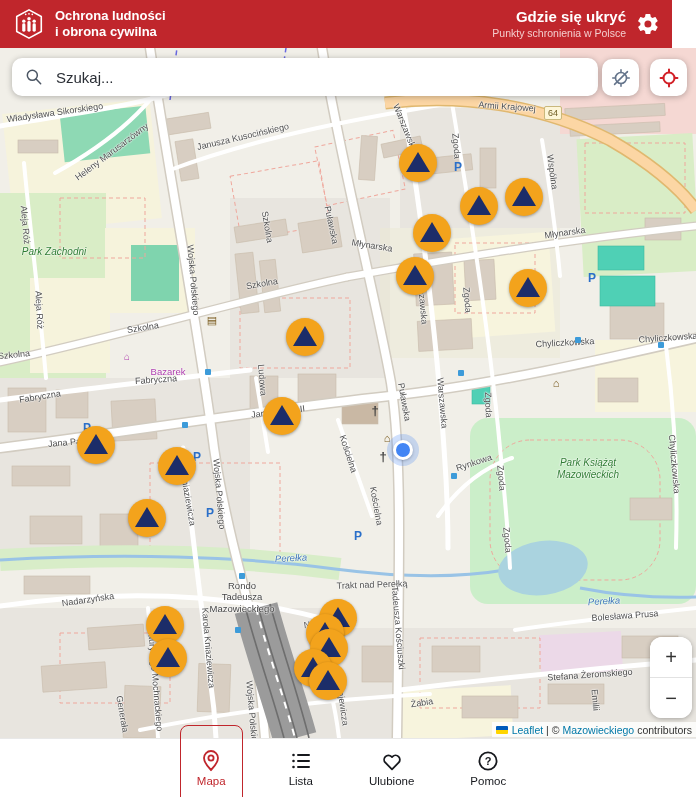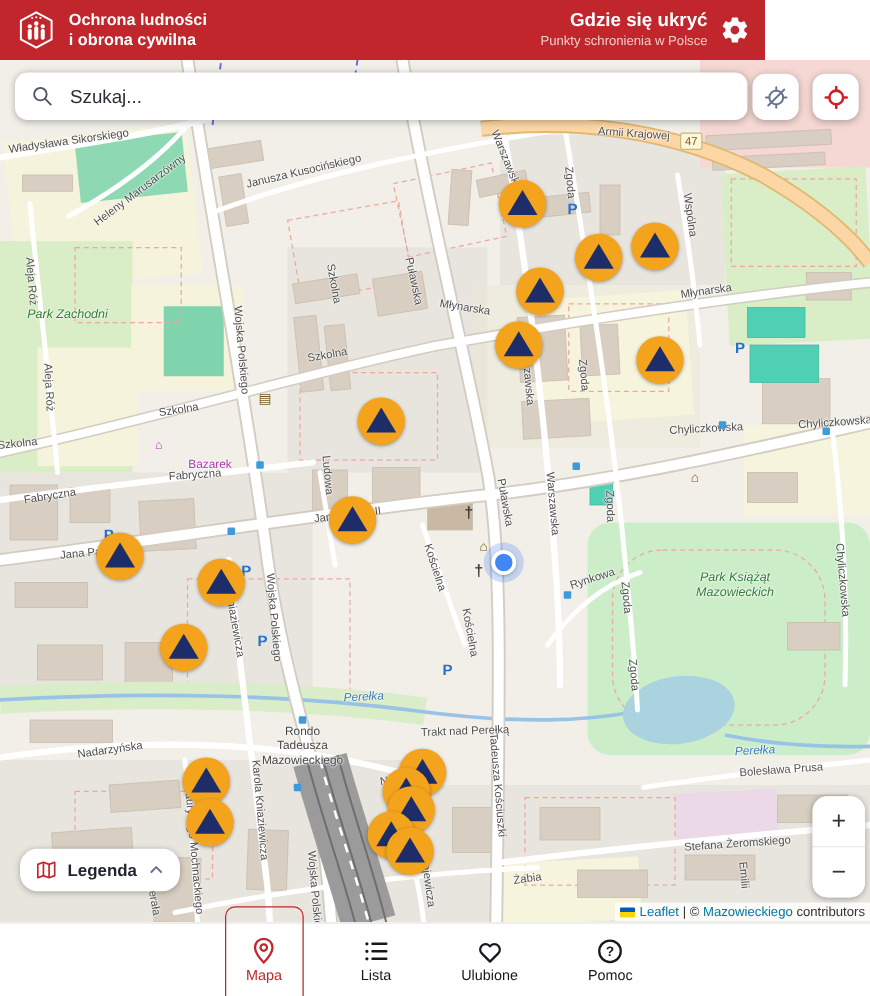--- a/index.html
+++ b/index.html
@@ -1,19 +1,19 @@
 <!DOCTYPE html>
 <html lang="pl" style="--brand_red: #c0262c; --marker_orange: #f3a31c; --marker_navy: #1c2d69; --locate_red: #d21f26; --muted_slate: #64748b; --link_blue: #0078a8;"><head>
 <meta charset="utf-8">
 <style>
   html,body{margin:0;padding:0;background:#fff;font-family:"Liberation Sans",sans-serif;}
   .app{position:relative;width:696px;height:797px;overflow:hidden;background:#fff;}
 
   
-  header{position:absolute;top:0;left:0;width:612px;height:48px;background:var(--brand_red);
+  header{position:absolute;top:0;left:0;width:672px;height:48px;background:var(--brand_red);
     display:flex;align-items:center;justify-content:space-between;padding:0 12px;box-sizing:border-box;z-index:2000;}
   .brand{display:flex;align-items:center;gap:9px;}
   .brand-title{color:#fff;font-weight:bold;font-size:13px;line-height:1.2;}
   .header-right{display:flex;align-items:center;gap:10px;}
   .header-right .txt{text-align:right;color:#fff;}
   .page-title{font-weight:bold;font-size:15px;line-height:1.1;}
   .page-subtitle{font-size:10.5px;color:#f3cdcd;margin-top:1px;}
 
   
   .map-wrap{position:absolute;top:48px;left:0;width:696px;height:690px;overflow:hidden;background:#f1efe8;cursor:grab;}
@@ -333,21 +333,21 @@
         <div class="poi shop" style="left: 127px; top: 309px;">⌂</div>
         <div class="poi signal" style="left: 208px; top: 324px;"></div>
         <div class="poi signal" style="left: 185px; top: 377px;"></div>
         <div class="poi signal" style="left: 454px; top: 428px;"></div>
         <div class="poi signal" style="left: 578px; top: 292px;"></div>
         <div class="poi signal" style="left: 661px; top: 297px;"></div>
         <div class="poi signal" style="left: 461px; top: 325px;"></div>
         <div class="poi signal" style="left: 242px; top: 528px;"></div>
         <div class="poi signal" style="left: 238px; top: 582px;"></div>
       </div>
-    <div class="route-badge">47</div>
+    <div class="route-badge">64</div>
     <div class="layer" id="markers" style="pointer-events:none;">
         <div class="marker" style="left: 418px; top: 115px; z-index: 115; pointer-events: auto;">
           <div class="tri"></div>
         </div>
         <div class="marker" style="left: 524px; top: 149px; z-index: 149; pointer-events: auto;">
           <div class="tri"></div>
         </div>
         <div class="marker" style="left: 479px; top: 158px; z-index: 158; pointer-events: auto;">
           <div class="tri"></div>
         </div>
@@ -419,32 +419,20 @@
     </button>
     <button class="btn-sq btn-locate" type="button">
       <svg width="22" height="22" viewBox="0 0 24 24">
         <g fill="none" stroke="#d21f26" stroke-width="2.2" stroke-linecap="round">
           <circle cx="12" cy="12" r="6"></circle>
           <path d="M12 2.8v3M12 18.2v3M2.8 12h3M18.2 12h3"></path>
         </g>
       </svg>
     </button>
 
-    <button class="legend-btn" type="button">
-      <svg width="18" height="18" viewBox="0 0 24 24">
-        <g fill="none" stroke="#c0262c" stroke-width="1.8" stroke-linejoin="round">
-          <path d="M3 6l6-2.2 6 2.2 6-2.2V18l-6 2.2-6-2.2L3 20.2Z"></path>
-          <path d="M9 3.8V18M15 6v14.2"></path>
-        </g>
-      </svg>
-      <span>Legenda</span>
-      <svg width="14" height="14" viewBox="0 0 18 18">
-        <path d="M4 11l5-5 5 5" fill="none" stroke="#64748b" stroke-width="2" stroke-linecap="round" stroke-linejoin="round"></path>
-      </svg>
-    </button>
 
     <div class="zoom-ctl">
       <button type="button">+</button>
       <div class="div"></div>
       <button type="button">−</button>
     </div>
 
     <div class="attr"><span class="flag"></span><a href="#">Leaflet</a><span> | </span><span>© </span><a href="#">Mazowieckiego</a><span> contributors</span></div>
   </div>
 

